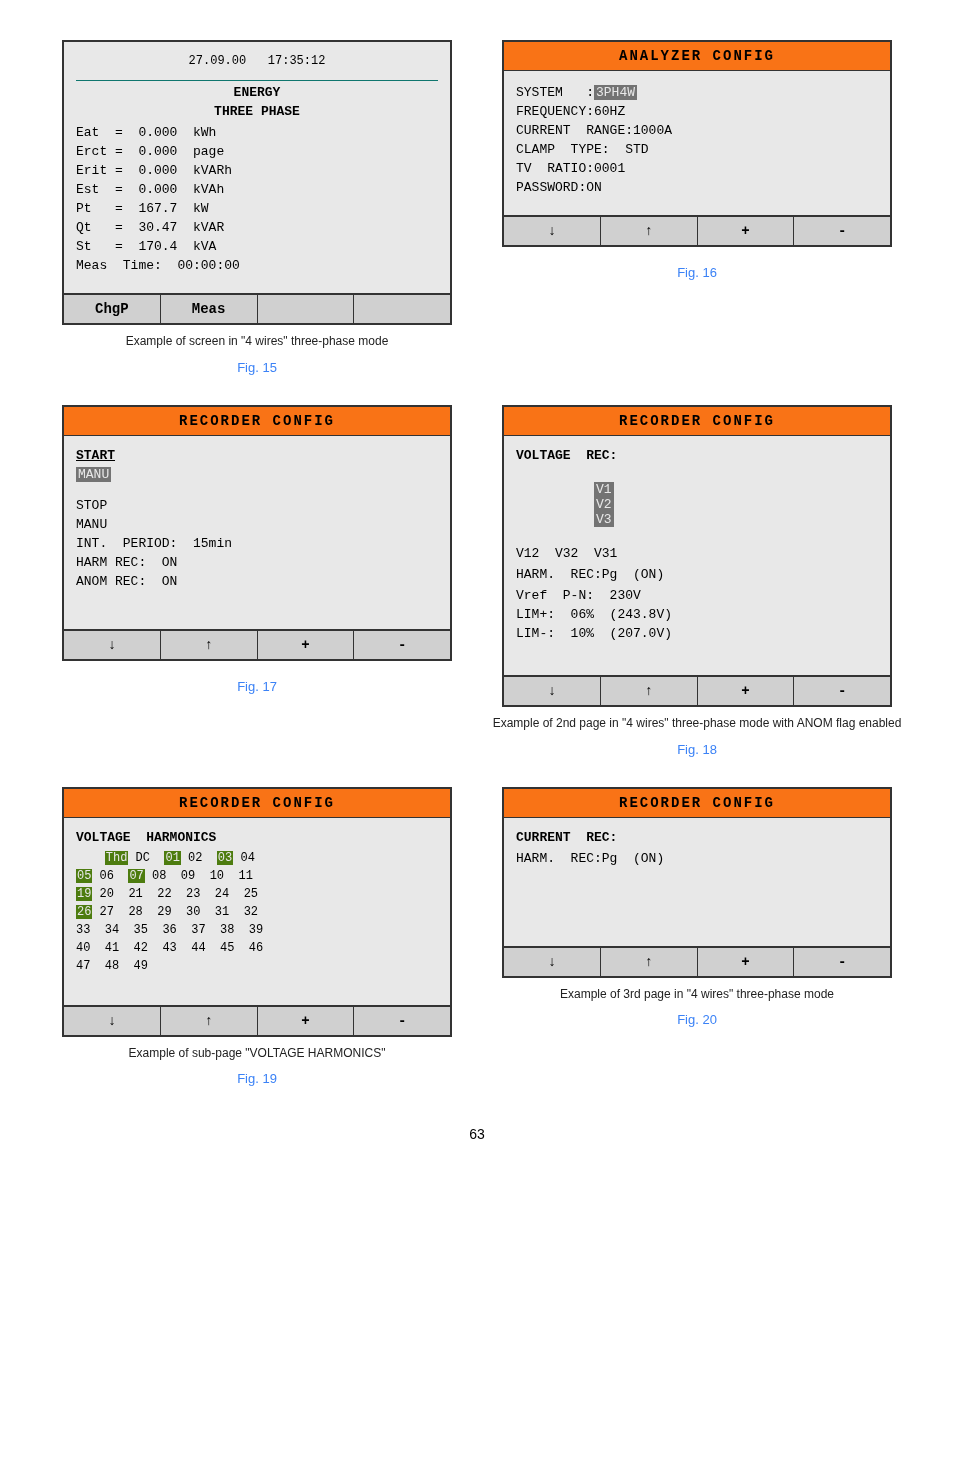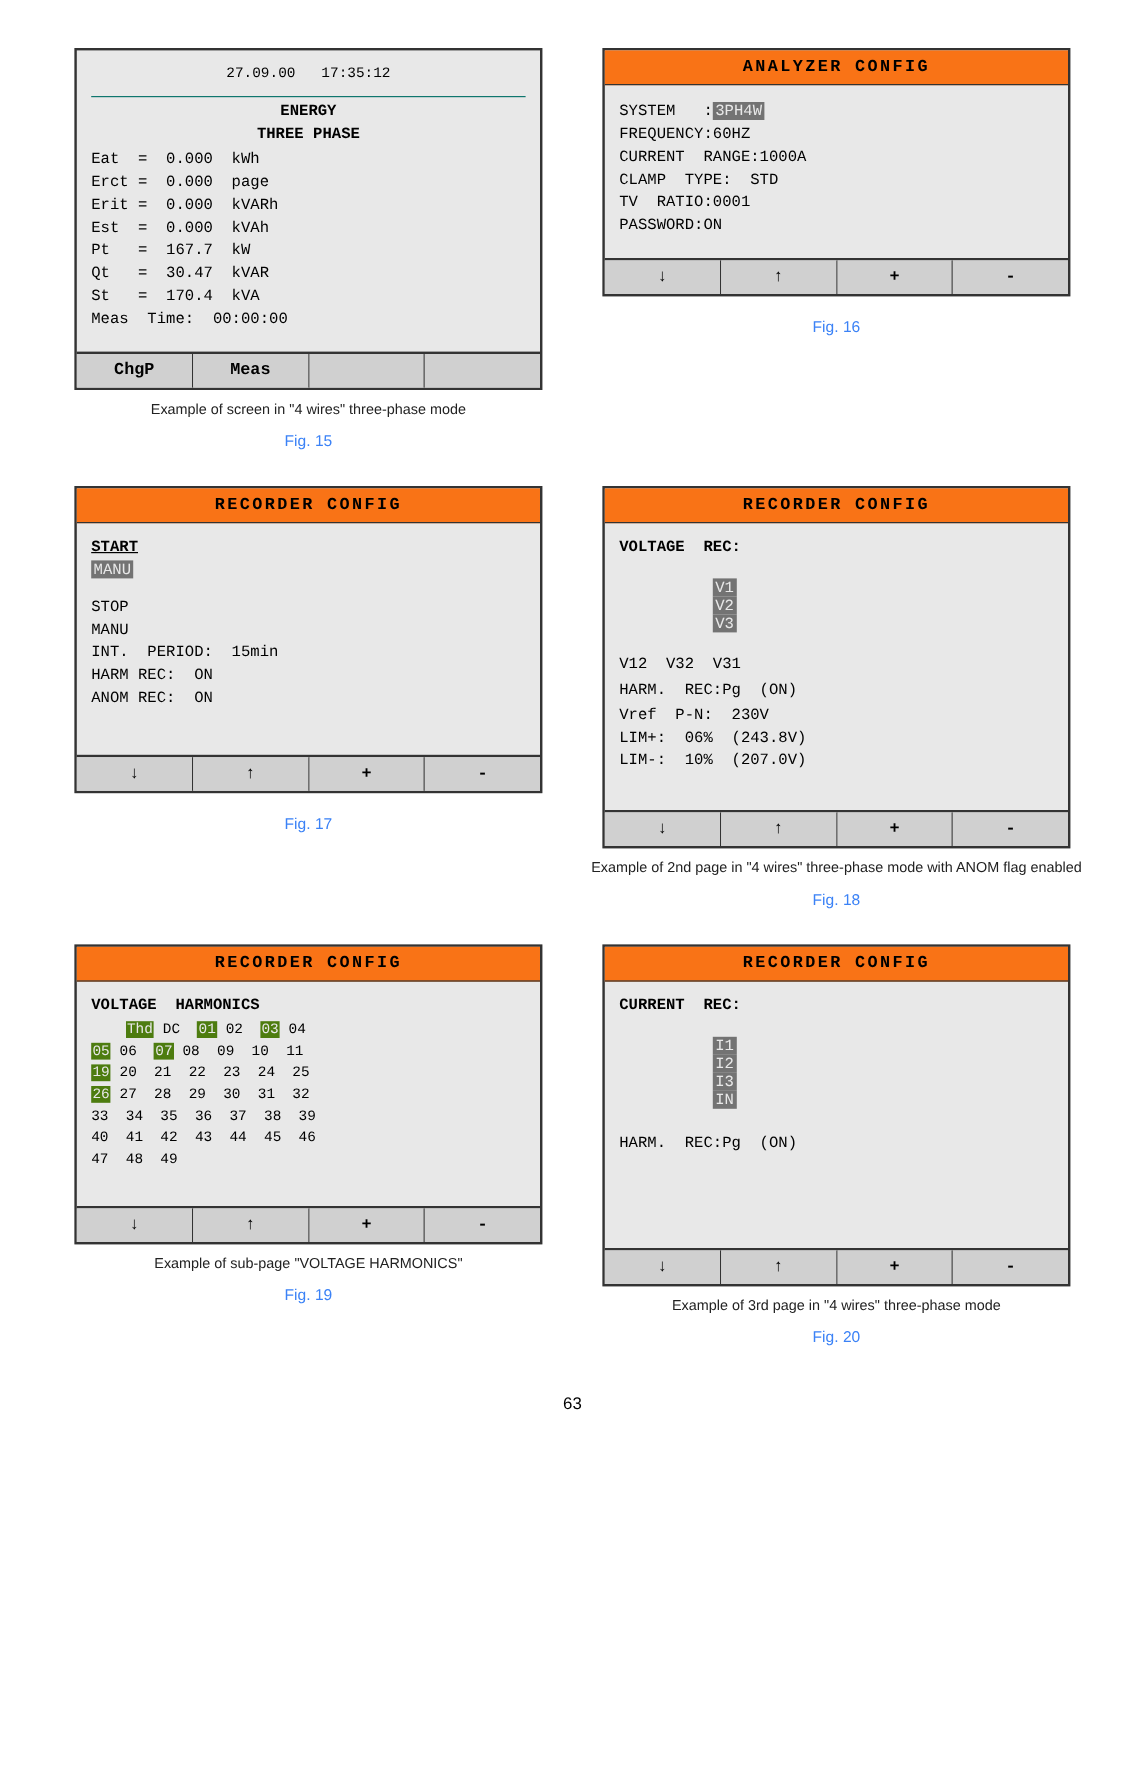--- a/index.html
+++ b/index.html
@@ -273,26 +273,20 @@
     <div class="caption">Example of sub-page
 "VOLTAGE HARMONICS"</div>
     <div class="fig-label">Fig. 19</div>
   </div>
 
   <div class="figure-block">
     <div class="screen">
       <div class="screen-title">RECORDER  CONFIG</div>
       <div class="screen-inner">
         <div class="screen-row screen-row-bold">CURRENT &nbsp;REC:</div>
-        <div class="screen-row">
-          <span class="highlight-box">I1</span>&nbsp;&nbsp;
-          <span class="highlight-box">I2</span>&nbsp;&nbsp;
-          <span class="highlight-box">I3</span>&nbsp;&nbsp;
-          <span class="highlight-box">IN</span>
-        </div>
         <div class="screen-row" style="margin-top:6px;">HARM. &nbsp;REC:Pg &nbsp;(ON)</div>
         <div style="height:60px;"></div>
       </div>
       <div class="button-row">
         <div class="btn">↓</div>
         <div class="btn">↑</div>
         <div class="btn">+</div>
         <div class="btn">-</div>
       </div>
     </div>

